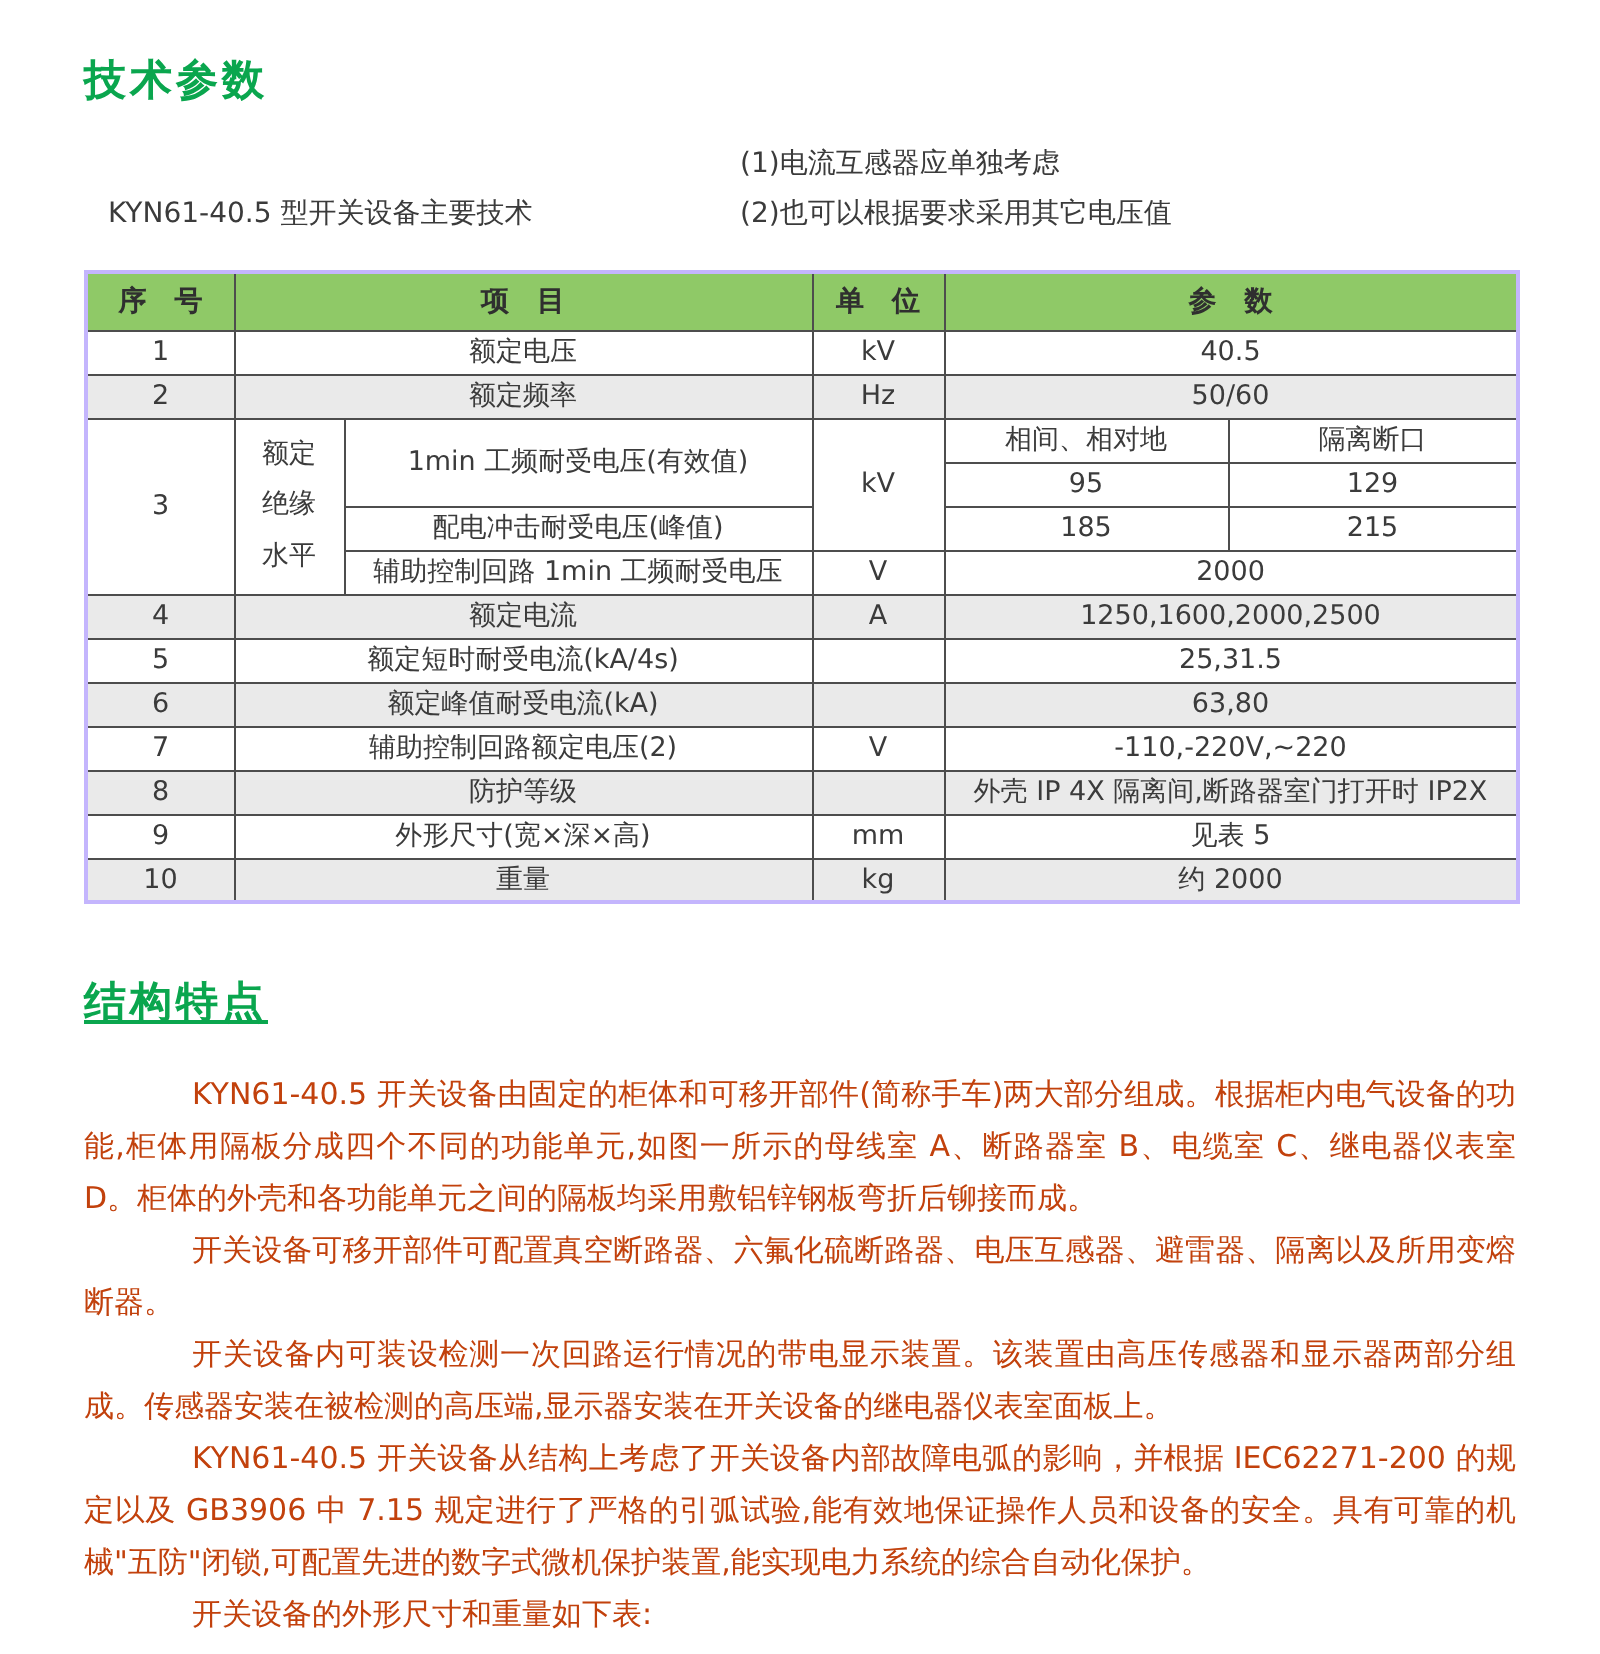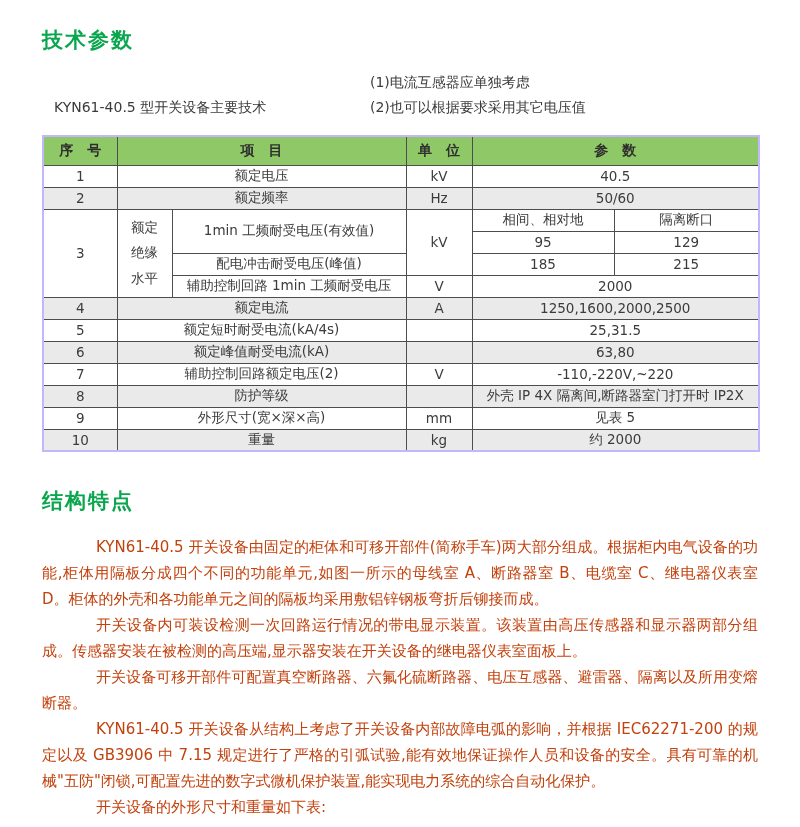--- a/index.html
+++ b/index.html
@@ -49,21 +49,21 @@
   table.spec td { height: 22px; background: #ffffff; }
   table.spec tr.alt td { background: #eaeaea; }
   td.item-left { text-align: left; padding-left: 12px; }
   td.group-vertical {
     white-space: pre-line;
     line-height: 1.9;
     text-align: center;
     margin-top: 37px;
   }
 
-  .section2-title { margin-top: 36px; }
+  .section2-title { margin-top: 36px; text-decoration: underline; }
 
   .paragraphs { margin-top: 18px; }
   .paragraphs p {
     font-size: 15px;
     line-height: 26px;
     text-align: justify;
     text-indent: 54px;
     color: #c2410c;
   }
 </style>
@@ -188,19 +188,19 @@
       <td>kg</td>
       <td colspan="2">约 2000</td>
     </tr>
   </tbody>
     </table>
 
   <h2 class="green-title section2-title">结构特点</h2>
 
   <div class="paragraphs">
     <p>KYN61-40.5 开关设备由固定的柜体和可移开部件(简称手车)两大部分组成。根据柜内电气设备的功能,柜体用隔板分成四个不同的功能单元,如图一所示的母线室 A、断路器室 B、电缆室 C、继电器仪表室 D。柜体的外壳和各功能单元之间的隔板均采用敷铝锌钢板弯折后铆接而成。</p>
+    <p>开关设备可移开部件可配置真空断路器、六氟化硫断路器、电压互感器、避雷器、隔离以及所用变熔断器。</p>
     <p>开关设备内可装设检测一次回路运行情况的带电显示装置。该装置由高压传感器和显示器两部分组成。传感器安装在被检测的高压端,显示器安装在开关设备的继电器仪表室面板上。</p>
-    <p>开关设备可移开部件可配置真空断路器、六氟化硫断路器、电压互感器、避雷器、隔离以及所用变熔断器。</p>
     <p>KYN61-40.5 开关设备从结构上考虑了开关设备内部故障电弧的影响，并根据 IEC62271-200 的规定以及 GB3906 中 7.15 规定进行了严格的引弧试验,能有效地保证操作人员和设备的安全。具有可靠的机械"五防"闭锁,可配置先进的数字式微机保护装置,能实现电力系统的综合自动化保护。</p>
     <p>开关设备的外形尺寸和重量如下表:</p>
   </div>
 
 </div>
 
 </body></html>

